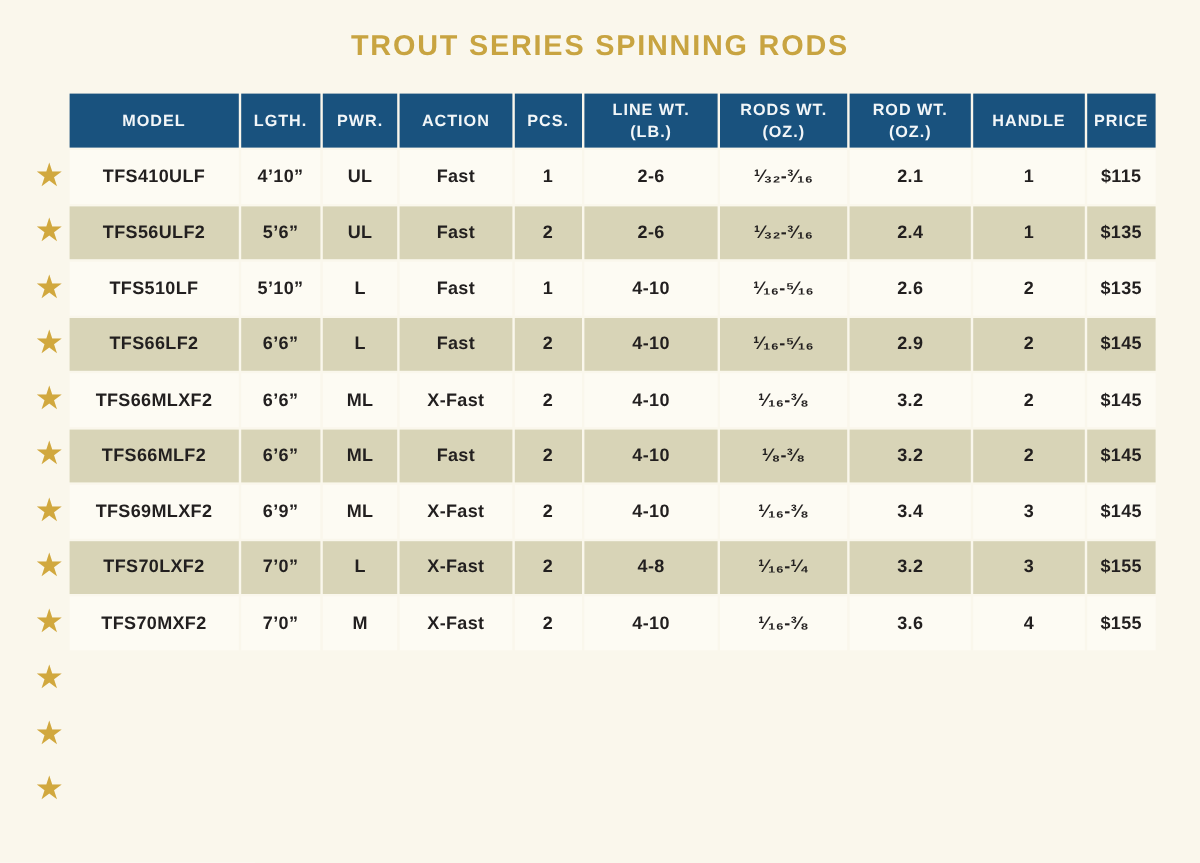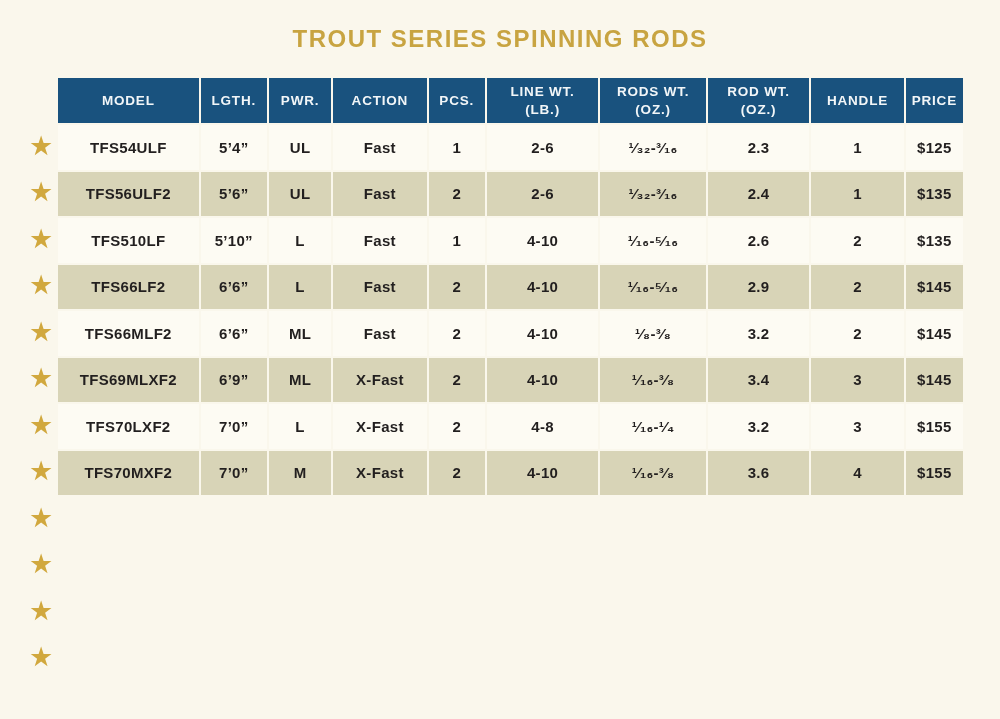--- a/index.html
+++ b/index.html
@@ -146,30 +146,30 @@
         <th>RODS WT.
 (OZ.)</th>
         <th>ROD WT.
 (OZ.)</th>
         <th>HANDLE</th>
         <th>PRICE</th>
       </tr>
     </thead>
     <tbody>
       <tr>
-        <td>TFS54ULF</td>
-        <td>5’4”</td>
+        <td>TFS410ULF</td>
+        <td>4’10”</td>
         <td>UL</td>
         <td>Fast</td>
         <td>1</td>
         <td>2-6</td>
         <td>¹⁄₃₂-³⁄₁₆</td>
-        <td>2.3</td>
-        <td>1</td>
-        <td>$125</td>
+        <td>2.1</td>
+        <td>1</td>
+        <td>$115</td>
       </tr>
       <tr>
         <td>TFS56ULF2</td>
         <td>5’6”</td>
         <td>UL</td>
         <td>Fast</td>
         <td>2</td>
         <td>2-6</td>
         <td>¹⁄₃₂-³⁄₁₆</td>
         <td>2.4</td>
@@ -190,20 +190,32 @@
       </tr>
       <tr>
         <td>TFS66LF2</td>
         <td>6’6”</td>
         <td>L</td>
         <td>Fast</td>
         <td>2</td>
         <td>4-10</td>
         <td>¹⁄₁₆-⁵⁄₁₆</td>
         <td>2.9</td>
+        <td>2</td>
+        <td>$145</td>
+      </tr>
+      <tr>
+        <td>TFS66MLXF2</td>
+        <td>6’6”</td>
+        <td>ML</td>
+        <td>X-Fast</td>
+        <td>2</td>
+        <td>4-10</td>
+        <td>¹⁄₁₆-³⁄₈</td>
+        <td>3.2</td>
         <td>2</td>
         <td>$145</td>
       </tr>
       <tr>
         <td>TFS66MLF2</td>
         <td>6’6”</td>
         <td>ML</td>
         <td>Fast</td>
         <td>2</td>
         <td>4-10</td>

